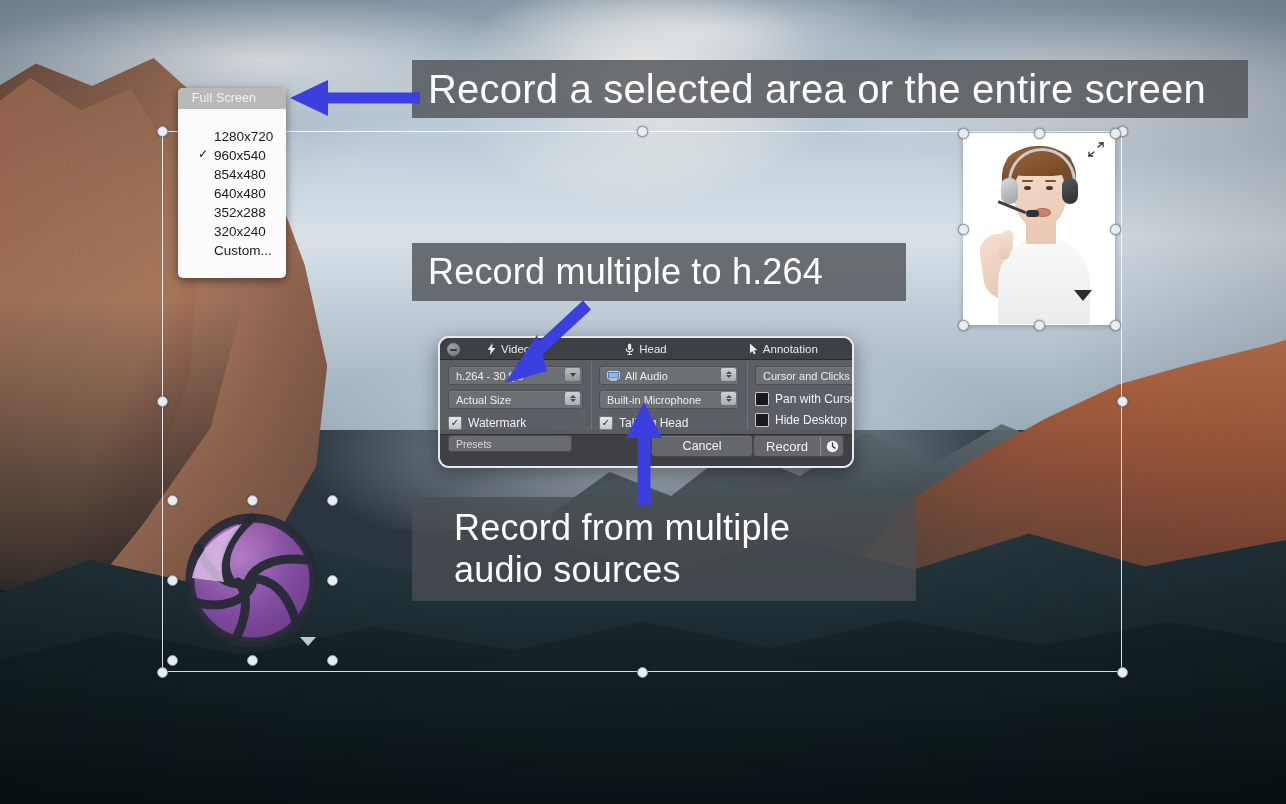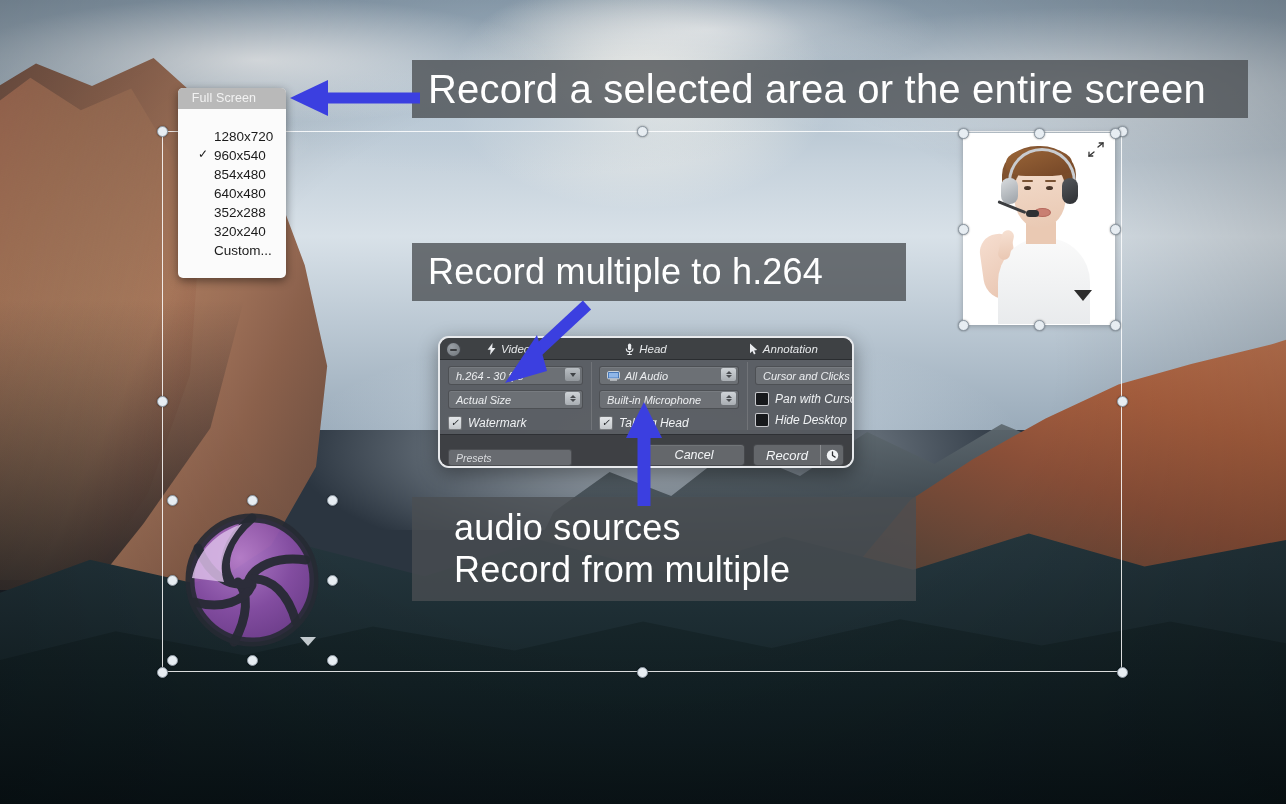--- a/index.html
+++ b/index.html
@@ -164,21 +164,21 @@
     border-left:8px solid transparent;border-right:8px solid transparent;border-top:9px solid rgba(225,230,235,.85);
   }
 
   
   #recorder-dialog{
     position:absolute;left:438px;top:336px;width:412px;height:128px;
     border-radius:11px;border:2px solid rgba(244,246,248,.92);
     background:rgba(84,87,92,.93);
     box-shadow:0 6px 20px rgba(0,0,0,.4);
     overflow:hidden;
-    color:#e9ebee;font-size:11px;font-style:italic;
+    color:#e9ebee;font-size:11px;
   }
   .dlg-header{
     position:relative;height:21px;
     background:rgba(61,63,67,.96);
     border-bottom:1px solid rgba(30,32,35,.6);
     display:flex;align-items:center;
   }
   .dlg-collapse{
     position:absolute;left:6px;top:4px;width:13px;height:13px;border-radius:50%;
     background:radial-gradient(circle at 35% 30%,#9aa0a6,#6e7479);
@@ -230,21 +230,21 @@
     border:1px solid rgba(40,42,45,.55);
     display:flex;align-items:center;justify-content:center;
     font-size:10px;color:#2a2d31;line-height:1;
   }
   .cbox.off{background:#17191c;border:1px solid rgba(230,232,235,.85);}
 
   .dlg-footer{
     position:absolute;left:0;right:0;bottom:0;height:31px;
     background:rgba(61,63,67,.96);
     border-top:1px solid rgba(30,32,35,.5);
-    display:flex;align-items:flex-end;padding:0 8px;gap:8px;
+    display:flex;align-items:flex-start;padding:0 8px;
   }
   .presets{
     width:95px;height:15px;border-radius:3px;
     background:rgba(112,115,120,.85);border:1px solid rgba(40,42,45,.45);
     display:flex;align-items:center;padding:0 20px 0 7px;position:relative;
     font-size:10.5px;color:#d8dadd;
   }
   .footer-spacer{flex:1;}
   .btn{
     height:20px;border-radius:4px;background:rgba(104,107,112,.9);
@@ -534,22 +534,22 @@
     </div>
   </div>
 
   <div class="callout" id="callout-1">
     <span>Record a selected area or the entire screen</span>
   </div>
   <div class="callout" id="callout-2">
     <span>Record multiple to h.264</span>
   </div>
   <div class="callout" id="callout-3">
+    <span>Record from multiple</span>
     <span>audio sources</span>
-    <span>Record from multiple</span>
   </div>
 
   <svg class="arrow" style="left:284px;top:78px;" width="140" height="40" viewBox="0 0 140 40">
     <path d="M136 20 L42 20" stroke="#3b3fe0" stroke-width="11" stroke-linecap="butt"></path>
     <path d="M44 2 L6 20 L44 38 Z" fill="#3b3fe0"></path>
   </svg>
 
   <svg class="arrow" style="left:495px;top:295px;" width="110" height="95" viewBox="0 0 110 95">
     <path d="M92 10 L36 62" stroke="#3b3fe0" stroke-width="12" stroke-linecap="butt"></path>
     <path d="M10 88 L42 40 L52 76 Z" fill="#3b3fe0"></path>

